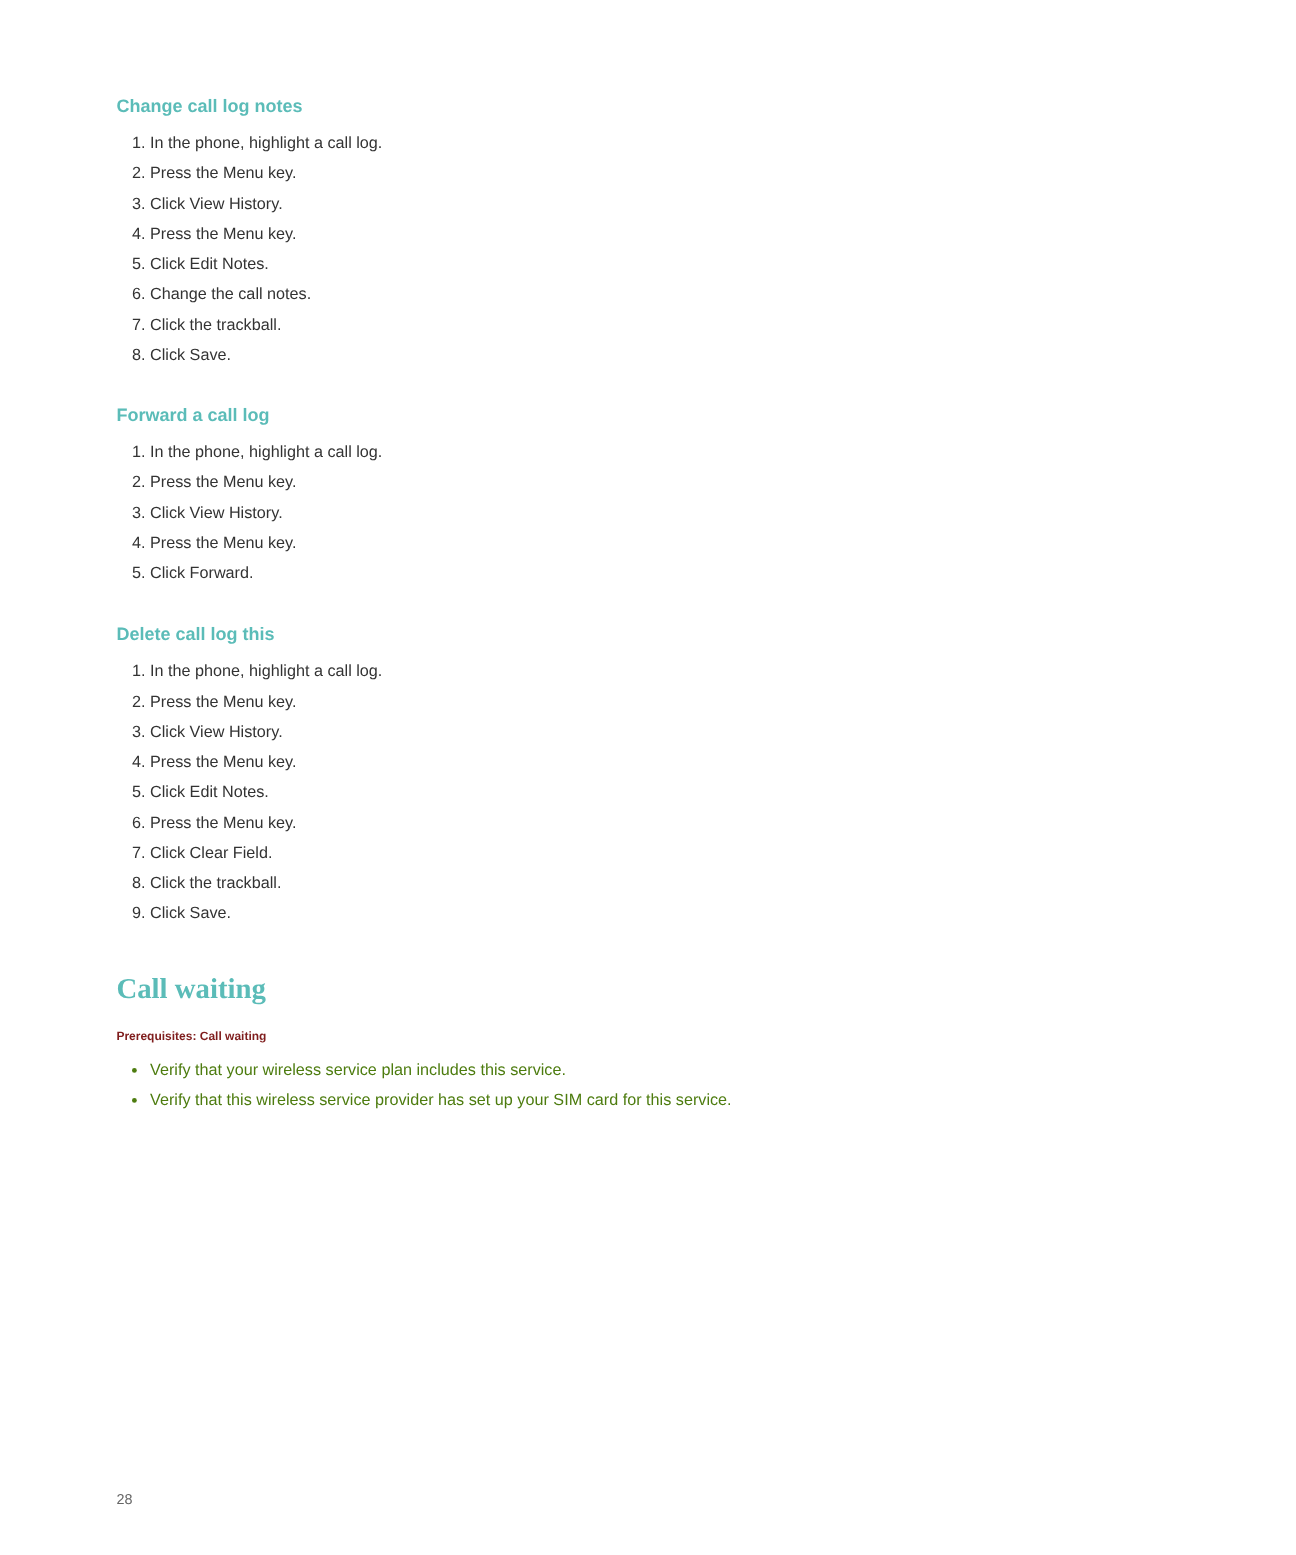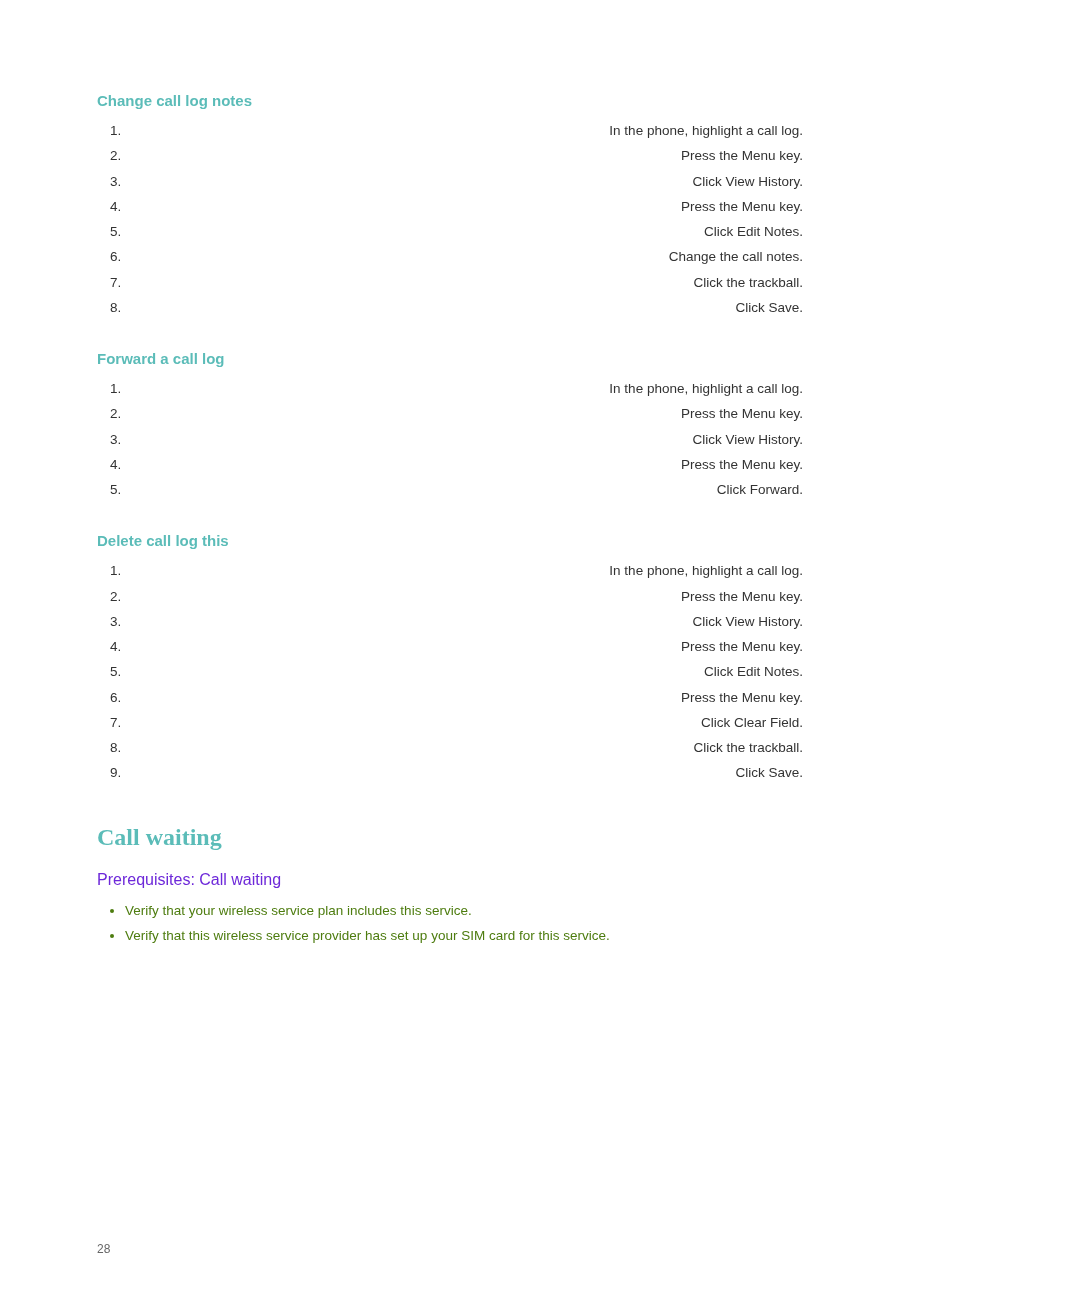--- a/index.html
+++ b/index.html
@@ -25,42 +25,40 @@
 
     .section {
       margin-bottom: 32px;
     }
 
     .section-title-small {
       color: #5bbcb8;
       font-size: 15px;
       font-weight: 600;
       margin-bottom: 12px;
-      margin-top: 12px;
     }
 
     .section-title-large {
       color: #5bbcb8;
       font-size: 24px;
       font-weight: 700;
       margin-bottom: 20px;
       font-family: Liberation Serif, serif;
     }
 
     .section-title-medium {
-      color: #6d28d9;
-      font-size: 16px;
-      font-weight: 400;
+      color: #7f1d1d;
+      font-size: 10px;
+      font-weight: 700;
       margin-bottom: 12px;
     }
 
     ol {
       padding-left: 28px;
       margin-bottom: 0;
-      text-align: right;
     }
 
     ol li {
       margin-bottom: 5px;
       font-size: 13.5px;
       color: #333;
       line-height: 1.5;
     }
 
     ul {

